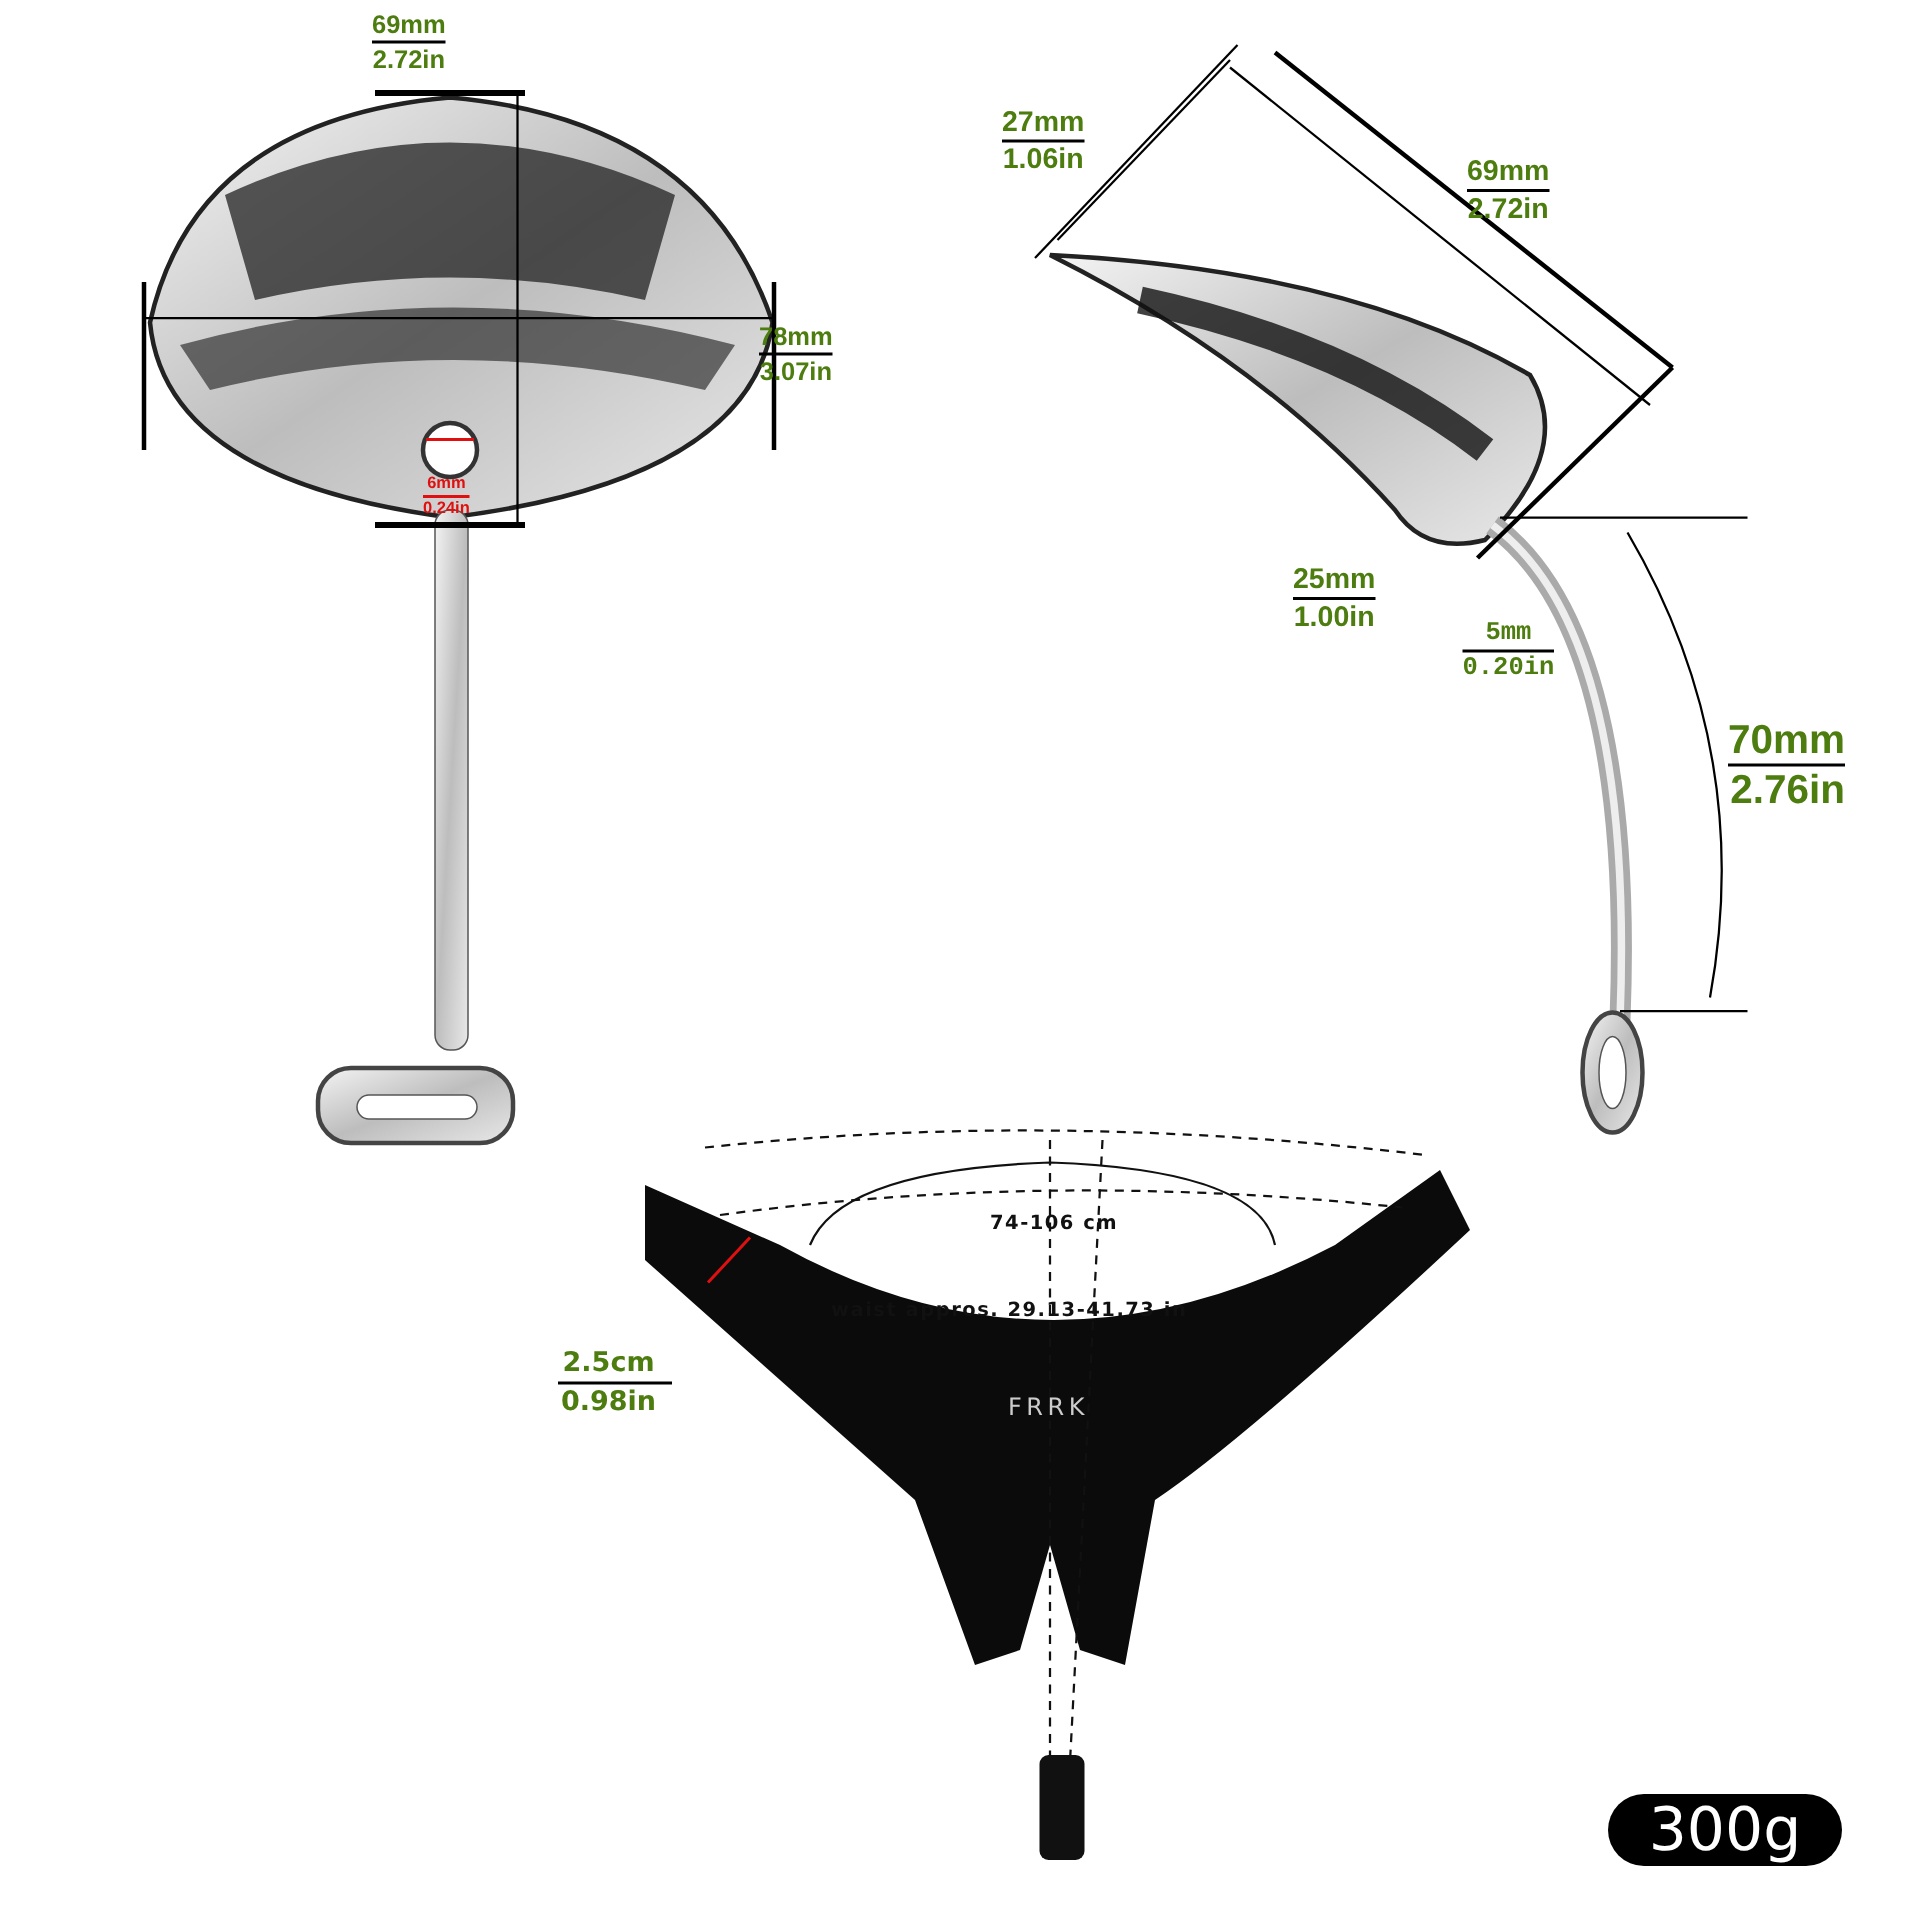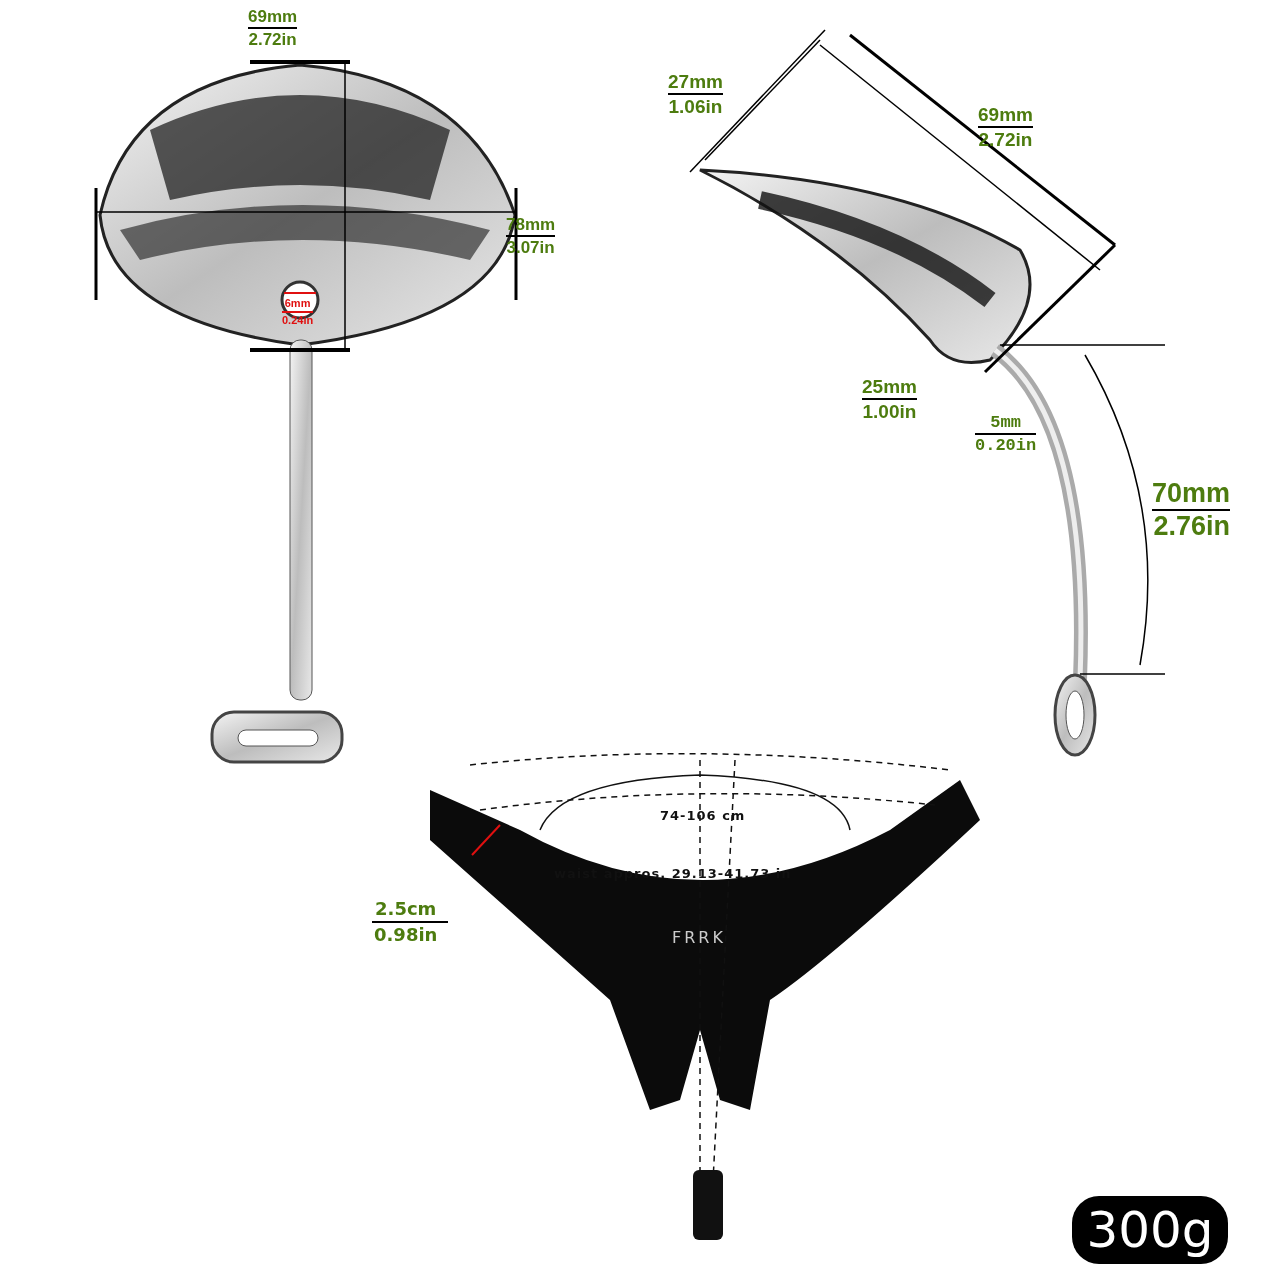--- a/index.html
+++ b/index.html
@@ -1,24 +1,24 @@
 <!DOCTYPE html>
 <html><head>
 <meta charset="utf-8">
 <style>
   html,body{margin:0;padding:0;background:#fff;}
   body{width:1280px;height:1280px;position:relative;overflow:hidden;font-family:"DejaVu Sans",sans-serif;}
   .art{position:absolute;left:0;top:0;}
   .lbl{position:absolute;font-family:"Liberation Sans",sans-serif;font-weight:bold;color:#4d7c0f;text-align:center;line-height:1;}
   .lbl .top{display:block;padding-bottom:2px;border-bottom:2px solid #000;}
   .lbl .bot{display:block;padding-top:2px;}
-  .red{color:#e01010;}
+  .red{color:#e01010;margin-top:19px;}
   .red .top{border-bottom-color:#e01010;}
-  .badge{position:absolute;left:1072px;top:1196px;width:156px;height:68px;border-radius:27px;background:#000;color:#fff;
-    font-family:"DejaVu Sans",sans-serif;font-size:50px;display:flex;align-items:center;justify-content:center;}
+  .badge{position:absolute;left:1072px;top:1196px;width:156px;height:48px;border-radius:27px;background:#000;color:#fff;
+    font-family:"DejaVu Sans",sans-serif;font-size:40px;display:flex;align-items:center;justify-content:center;}
   .waist{position:absolute;font-family:"DejaVu Sans",sans-serif;font-weight:bold;font-size:13px;letter-spacing:1px;color:#111;}
   .brand{position:absolute;left:672px;top:928px;color:#ccc;font-family:"DejaVu Sans",sans-serif;font-size:16px;letter-spacing:3px;}
 </style>
 </head>
 <body>
 
 <svg class="art" width="1280" height="1280">
   <defs>
     <linearGradient id="metal" x1="0" x2="1" y1="0" y2="1">
       <stop offset="0" stop-color="#f4f4f4"></stop>

